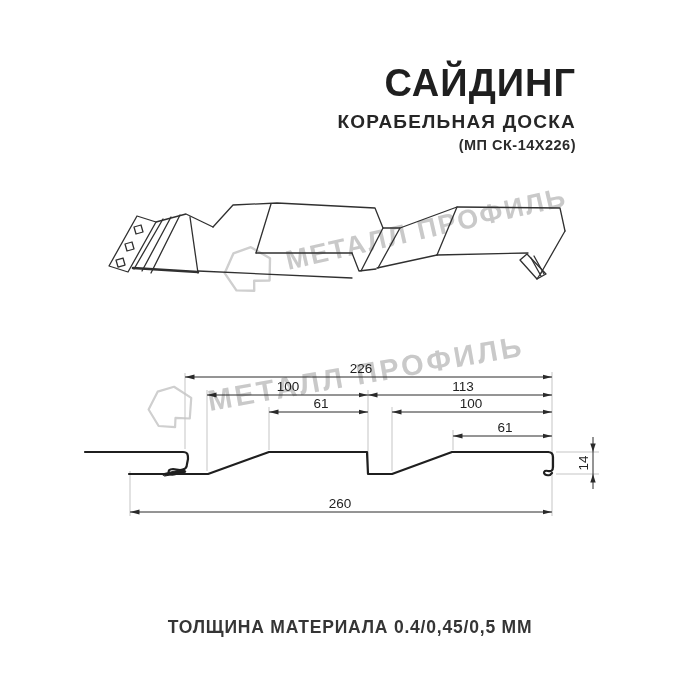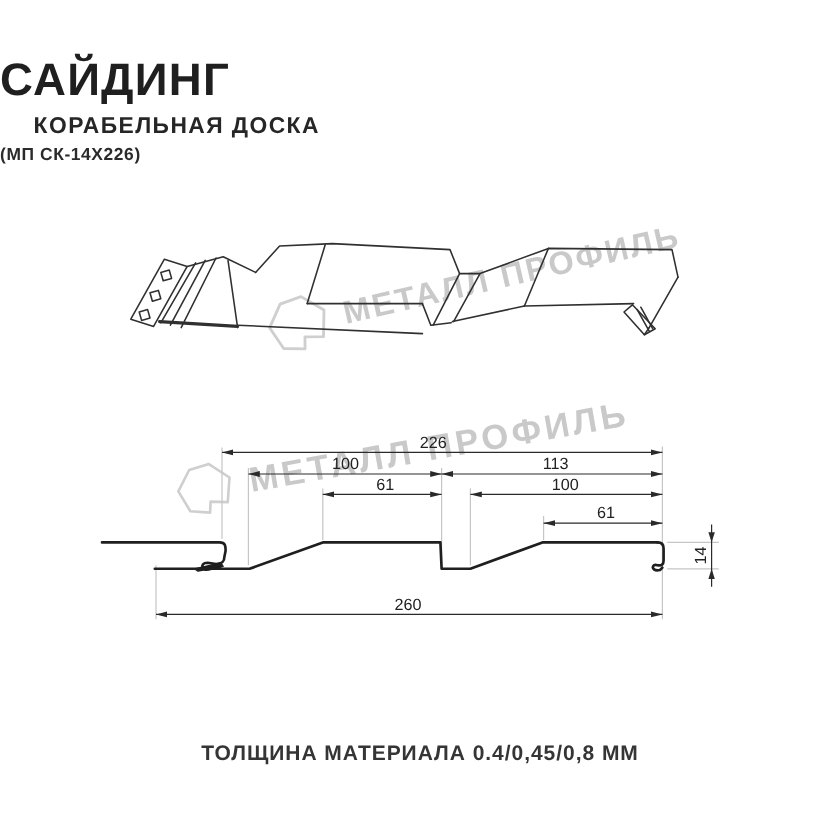--- a/index.html
+++ b/index.html
@@ -1,18 +1,18 @@
 <!DOCTYPE html>
 <html><head>
 <meta charset="utf-8">
 <style>
   html,body{margin:0;padding:0;background:#ffffff;}
   .page{position:relative;width:700px;height:700px;background:#ffffff;overflow:hidden;
         font-family:"Liberation Sans", sans-serif;}
-  .title-block{position:absolute;top:48px;left:0;width:576px;text-align:left;color:#1f1f1f;}
+  .title-block{position:absolute;top:64px;left:0;width:576px;text-align:right;color:#1f1f1f;}
   .title{font-size:38px;font-weight:700;letter-spacing:1px;line-height:1.0;}
   .subtitle{margin-top:9px;font-size:19px;font-weight:700;letter-spacing:1.2px;color:#262626;padding-left:28px;}
   .code{margin-top:4px;font-size:14.5px;font-weight:700;letter-spacing:.5px;color:#2b2b2b;}
   .footer-text{position:absolute;top:617px;left:0;width:700px;text-align:center;
         font-size:17.5px;font-weight:700;letter-spacing:.8px;color:#353535;}
   .wm{position:absolute;display:flex;align-items:center;color:#c9c9c9;white-space:nowrap;
       transform-origin:0 50%;}
   .wm-text{font-weight:700;letter-spacing:2px;}
   .wm1{left:222px;top:252px;transform:rotate(-13deg);gap:12px;}
   .wm1 .wm-text{font-size:27px;}
@@ -127,14 +127,14 @@
 
       <path d="M85,452 L183,452 C188,452 188,455 188,459 L187,464 C187,469 184,470 180,470 L173,469 C169,469 168,471 169,473 C170,475 173,475 176,474 L184,472"></path>
       <path d="M162,474 L184,469 L186,472 L165,476 Z" fill="#1f1f1f" stroke-width="1"></path>
 
       <path d="M129,474 L208,474 L269,452 L367,452 L368,474 L392,474 L452,452 L548,452"></path>
 
       <path d="M548,452 Q553,452 553,457 L553,467 Q553,472 548,471 Q544,470 544,473 Q545,476 550,475 L552,473"></path>
     </g>
   </svg>
 
-  <div class="footer-text">ТОЛЩИНА МАТЕРИАЛА 0.4/0,45/0,8 ММ</div>
+  <div class="footer-text">ТОЛЩИНА МАТЕРИАЛА 0.4/0,45/0,5 ММ</div>
 </div>
 
 </body></html>

